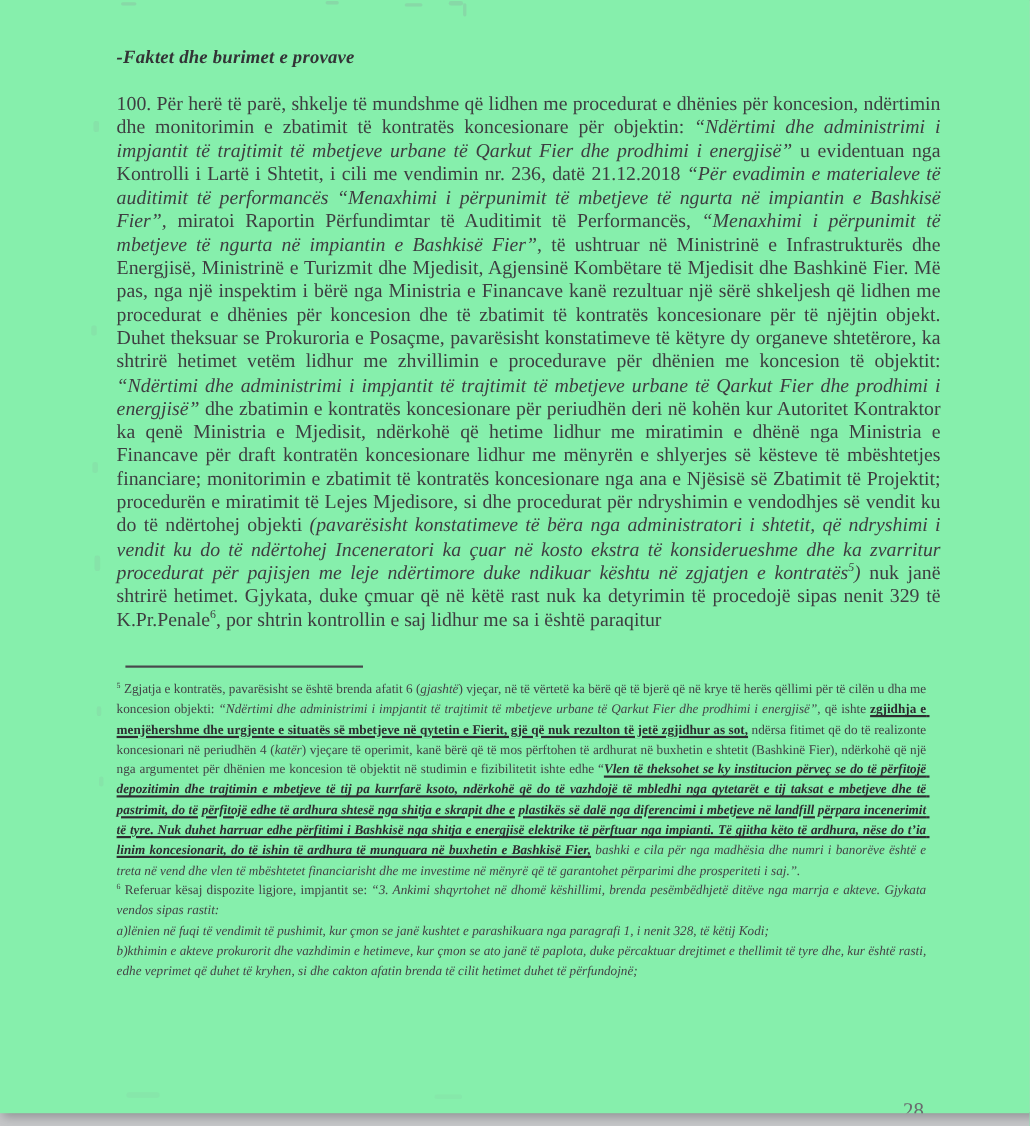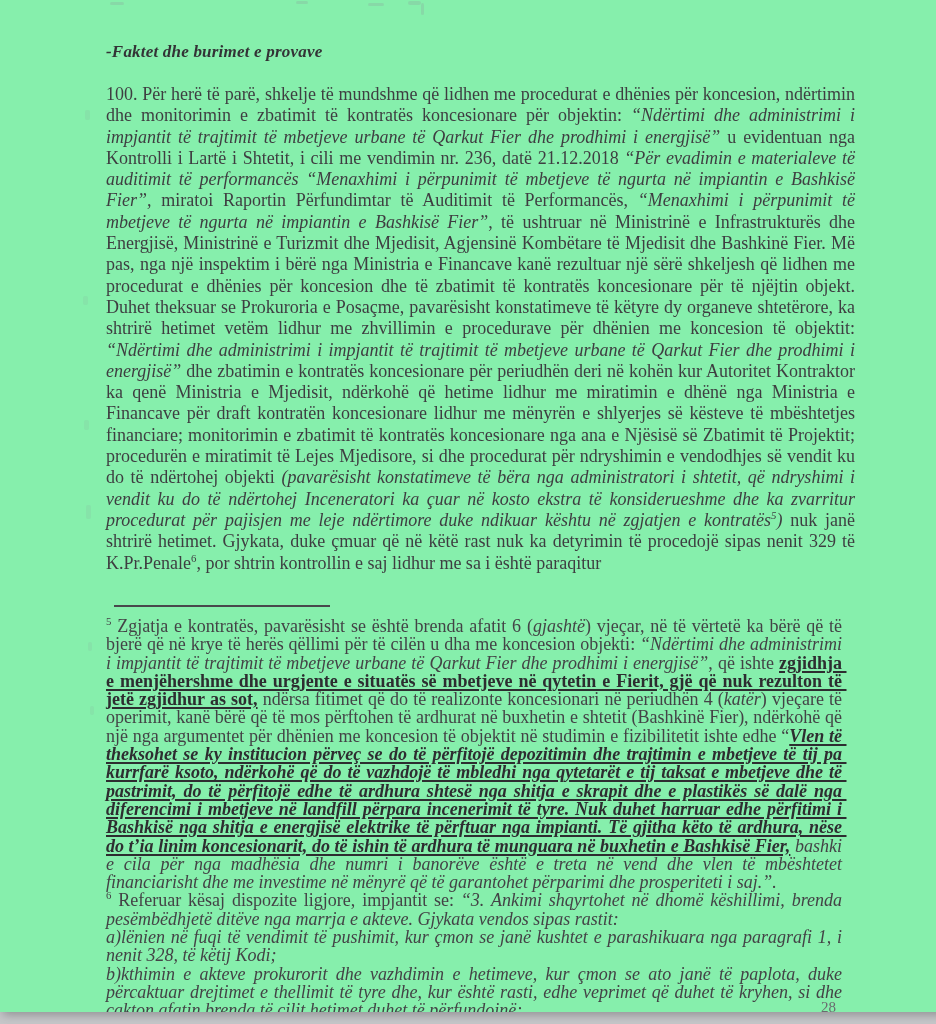--- a/index.html
+++ b/index.html
@@ -25,27 +25,27 @@
   }
   .body-text {
     position:absolute; left:106px; top:84px; width:749px; margin:0;
     font-size:18px; line-height:21.3px; text-align:justify;
     color:#3e3e41;
   }
   .footnotes { position:absolute; left:106px; top:605px; width:750px; }
   .fn-separator { width:216px; height:2px; background:#48484c; margin-left:8px; }
   .footnote {
     margin:10px 14px 0 0;
-    font-size:18px; line-height:18.3px; text-align:justify;
+    font-size:12px; line-height:18.3px; text-align:justify;
     color:#434346; white-space:pre-wrap;font-family:Liberation Serif, serif;
   }
   .footnote + .footnote { margin-top:0; }
   .page-number {
     position:absolute; left:821px; top:999px;
-    font-size:15px; color:#6a6a6e;
+    font-size:19px; color:#6a6a6e;
   }
   .seg-normal {}
   .seg-italic { font-style:italic; }
   .seg-bold-underline {
     font-weight:bold; text-decoration:underline;
     text-underline-offset:2px; text-decoration-thickness:1.5px; color:#2d2d30;
   }
   .seg-bold-italic-underline {
     font-weight:bold; font-style:italic; text-decoration:underline;
     text-underline-offset:2px; text-decoration-thickness:1.5px; color:#2d2d30;

